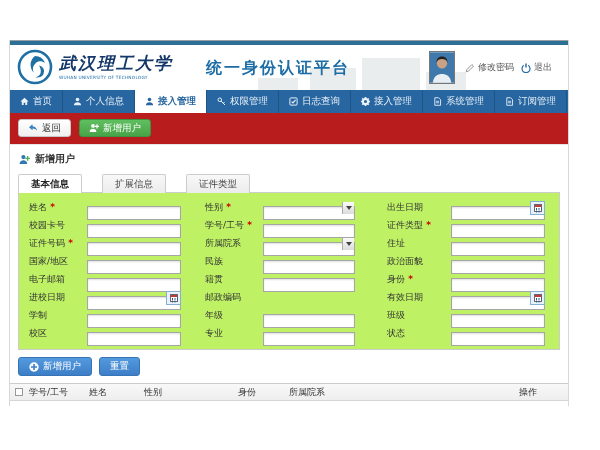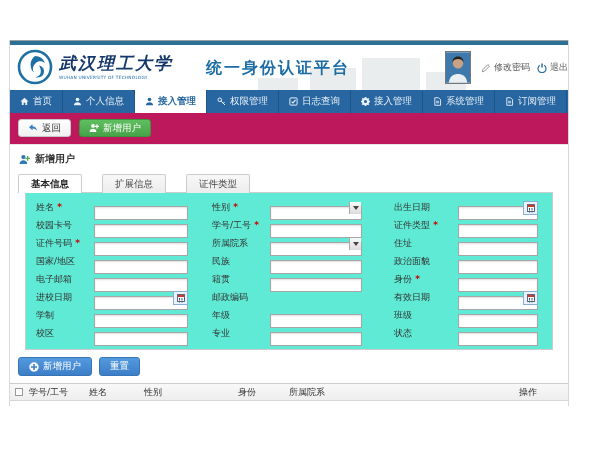--- a/index.html
+++ b/index.html
@@ -14,48 +14,48 @@
   .wm1 { left:300px; width:46px; height:22px; }
   .wm2 { left:352px; width:58px; height:32px; }
   .wm3 { left:416px; width:40px; height:18px; }
   .wm4 { left:248px; width:40px; height:12px; }
   .logo { position:absolute; left:7px; top:4px; width:36px; height:36px; }
   .uni { position:absolute; left:49px; top:7px; }
   .uni-zh { font-family:"DejaVu Serif","Liberation Serif",serif; font-style:italic; font-weight:bold;
             font-size:17px; color:#15386b; letter-spacing:2px; white-space:nowrap; }
   .uni-en { font-size:6px; color:#1b6ca8; letter-spacing:.3px; transform:scale(.72); transform-origin:0 0; white-space:nowrap; }
   .ptitle { position:absolute; left:196px; top:13px; font-size:16px; font-weight:bold; color:#1c6da5; letter-spacing:2px; white-space:nowrap; }
-  .hright { position:absolute; right:0; top:0; height:100%; display:flex; align-items:center; gap:7px; font-size:9px; color:#555; }
+  .hright { position:absolute; right:16px; top:0; height:100%; display:flex; align-items:center; gap:7px; font-size:9px; color:#555; }
   .avatar { width:26px; height:33px; display:block; border:1px solid #777; margin-right:3px; cursor:pointer; }
   .hlink { display:inline-flex; align-items:center; gap:3px; cursor:pointer; white-space:nowrap; }
   .hlink svg { width:10px; height:10px; }
   
   .nav { height:23px; background:#2766a0; display:flex; font-size:9.5px; }
   .nav-item { display:flex; align-items:center; gap:4px; padding:0 10px; color:#eaf1f8;
               border-right:1px solid #1d5586; cursor:pointer; white-space:nowrap; }
   .nav-item svg { width:9px; height:9px; fill:currentColor; stroke-width:1; }
   .nav-item.active { background:#fff; color:#2766a0; font-weight:bold; }
   
-  .toolbar { display:flex; gap:8px; padding:6px 8px 7px; background:#be185d; border-bottom:1px solid #e6e6e6; }
+  .toolbar { display:flex; gap:8px; padding:6px 8px 7px; background:#b91c1c; border-bottom:1px solid #e6e6e6; }
   .btn { display:inline-flex; align-items:center; gap:4px; height:18px; padding:0 9px; border-radius:3px;
          font-size:9.5px; cursor:pointer; white-space:nowrap; }
   .btn svg { width:10px; height:10px; }
   .btn-light { background:linear-gradient(#ffffff,#f0f0f0); border:1px solid #c6c6c6; color:#333; }
   .btn-green { background:linear-gradient(#5fbf5f,#47a347); border:1px solid #3f923f; color:#fff; }
   
   .section-head { display:flex; align-items:center; gap:5px; padding:7px 9px 4px; font-size:10px; font-weight:bold; color:#333; }
   .section-head svg { width:11px; height:11px; }
   
   .tabs { display:flex; gap:20px; padding:4px 8px 0; position:relative; z-index:2; }
   .tab { height:19px; line-height:18px; padding:0 12px; font-size:9.5px; color:#444; cursor:pointer;
          background:linear-gradient(#f8f8f8,#ececec); border:1px solid #ccc; border-bottom:none;
          border-radius:2px 2px 0 0; margin-bottom:-1px; }
   .tab.active { background:#fff; font-weight:bold; color:#222; }
   
-  .form-panel { margin:0 15px; border:1px solid #ccc; background:#5eead4; padding:5px 0 6px; position:relative; z-index:1; }
+  .form-panel { margin:0 8px; border:1px solid #ccc; background:#bef264; padding:5px 0 6px; position:relative; z-index:1; }
   .frow { display:flex; align-items:center; height:17px; margin:1px 0; }
   .fcell { display:flex; align-items:center; }
   .fc0 { width:152px; margin-left:10px; }
   .fc1 { width:150px; margin-left:24px;align-items:center; }
   .fc2 { flex:1; margin-left:32px; margin-right:14px; }
   .flabel { font-size:9px; color:#333; white-space:nowrap; flex:0 0 auto; }
   .fc0 .flabel { width:58px; } .fc1 .flabel { width:58px; } .fc2 .flabel { width:64px; }
   .req { color:#c00; font-size:9px; font-weight:bold; margin-right:2px; }
   .fwrap { position:relative; flex:1; height:14px; }
   .fin { width:100%; height:100%; border:1px solid #a6a6a6; box-shadow:inset 0 1px 2px rgba(0,0,0,.13);

